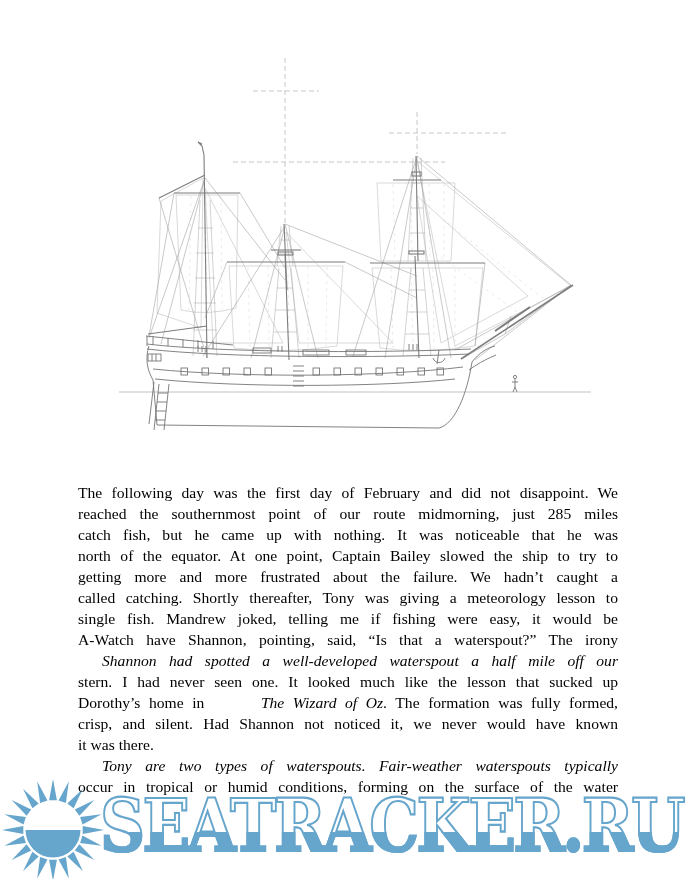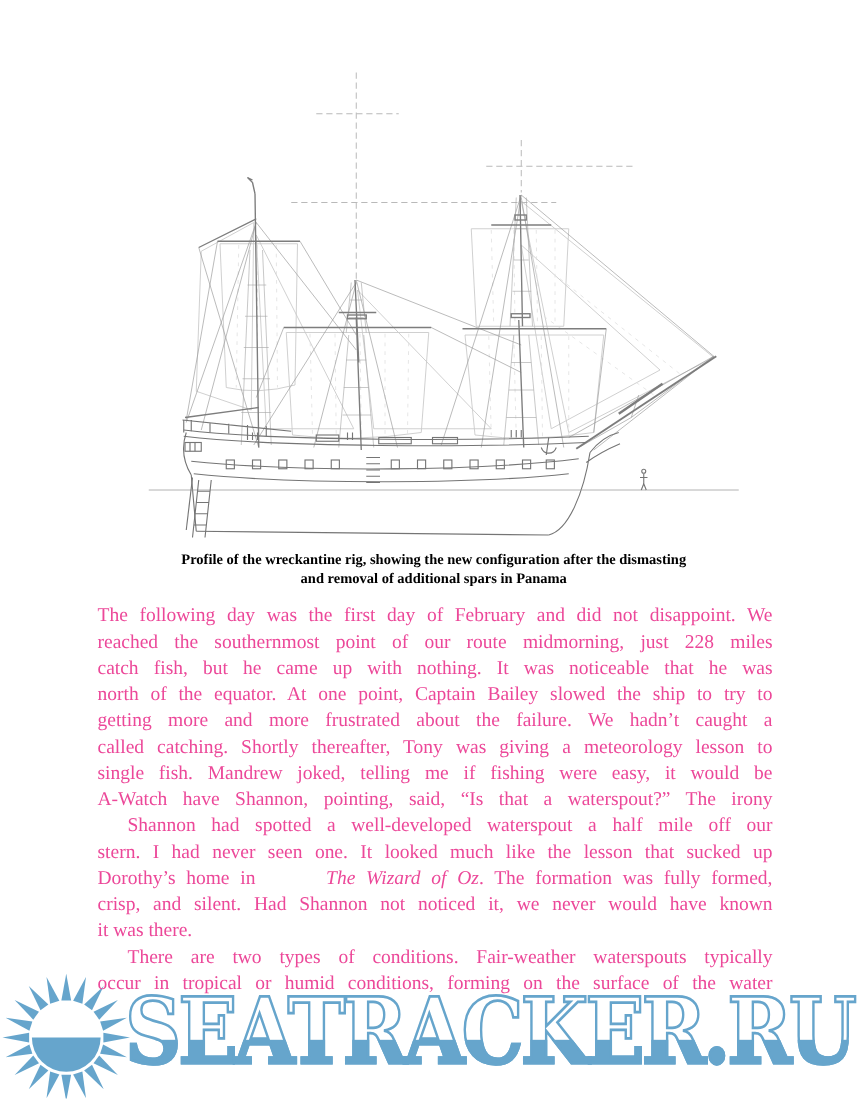--- a/index.html
+++ b/index.html
@@ -4,24 +4,24 @@
 <style>
   html,body{margin:0;padding:0;background:#fff;}
   .page{position:relative;width:694px;height:879px;background:#ffffff;overflow:hidden;
         font-family:"Liberation Serif",serif;color:#111;}
   
   .ship{position:absolute;left:103px;top:28px;z-index:1;}
   .caption{position:absolute;left:0;right:0;top:440px;z-index:2;text-align:center;
            font-weight:700;font-size:11.6px;line-height:15px;color:#000;}
   
   .body{position:absolute;left:78px;top:482px;width:540px;z-index:2;
-        font-size:15.6px;line-height:21px;color:#ec4899;}
+        font-size:15.6px;line-height:21px;color:#000000;}
   .line{text-align:justify;text-align-last:justify;}
   .line.last{text-align-last:left;}
-  .line.ind{text-indent:24px;}
+  .line.ind{text-indent:24px;font-style:italic;}
   .it{font-style:italic;margin-left:48px;}
   
   .wm{position:absolute;left:0;top:0;width:100%;height:100%;z-index:0;border-radius:15px;}
   .wm-sun{position:absolute;left:0;top:778px;overflow:visible;}
   .wm-text{position:absolute;left:100px;top:789px;white-space:nowrap;
            font-family:"DejaVu Serif",serif;font-weight:700;font-size:73px;line-height:73px;
            letter-spacing:-3px;transform-origin:left top;color:var(--wm-blue,#66a5cc);}
   @supports (-webkit-background-clip: text) {
     .wm-text{
       background:linear-gradient(to bottom,#ffffff 0%,#ffffff 59%,var(--wm-blue,#66a5cc) 59%,var(--wm-blue,#66a5cc) 100%);
@@ -160,42 +160,38 @@
         <rect x="243" y="322" width="20" height="5"></rect>
       <path d="M95,318 L95,324 M99,318 L99,324 M103,318 L103,324 M175,318 L175,324 M179,318 L179,324 M306,316 L306,322 M310,316 L310,322 M314,316 L314,322"></path>
       <path d="M336,322 L334,336 M330,330 C332,336 340,336 342,330"></path>
       <g>
         <circle cx="412" cy="349" r="1.6"></circle>
         <path d="M412,351 L412,359 M412,359 L410,364 M412,359 L414,364 M409,354 L415,354"></path>
       </g>
     </g>
   </svg>
 
-  <div class="caption">
-    <div>Profile of the wreckantine rig, showing the new configuration after the dismasting</div>
-    <div>and removal of additional spars in Panama</div>
-  </div>
 
   <div class="body">
     <div>
       <div class="line">The following day was the first day of February and did not disappoint. We</div>
-      <div class="line">reached the southernmost point of our route midmorning, just 228 miles</div>
+      <div class="line">reached the southernmost point of our route midmorning, just 285 miles</div>
       <div class="line">catch fish, but he came up with nothing. It was noticeable that he was</div>
       <div class="line">north of the equator. At one point, Captain Bailey slowed the ship to try to</div>
       <div class="line">getting more and more frustrated about the failure. We hadn’t caught a</div>
       <div class="line">called catching. Shortly thereafter, Tony was giving a meteorology lesson to</div>
       <div class="line">single fish. Mandrew joked, telling me if fishing were easy, it would be</div>
       <div class="line">A-Watch have Shannon, pointing, said, “Is that a waterspout?” The irony</div>
     </div>
     <div>
       <div class="line ind">Shannon had spotted a well-developed waterspout a half mile off our</div>
       <div class="line">stern. I had never seen one. It looked much like the lesson that sucked up</div>
       <div class="line"><span>Dorothy’s home in </span><span class="it">The Wizard of Oz</span><span>. The formation was fully formed,</span></div>
       <div class="line">crisp, and silent. Had Shannon not noticed it, we never would have known</div>
       <div class="line last">it was there.</div>
     </div>
     <div>
-      <div class="line ind">There are two types of conditions. Fair-weather waterspouts typically</div>
+      <div class="line ind">Tony are two types of waterspouts. Fair-weather waterspouts typically</div>
       <div class="line">occur in tropical or humid conditions, forming on the surface of the water</div>
     </div>
   </div>
 
 </div>
 
 </body></html>

